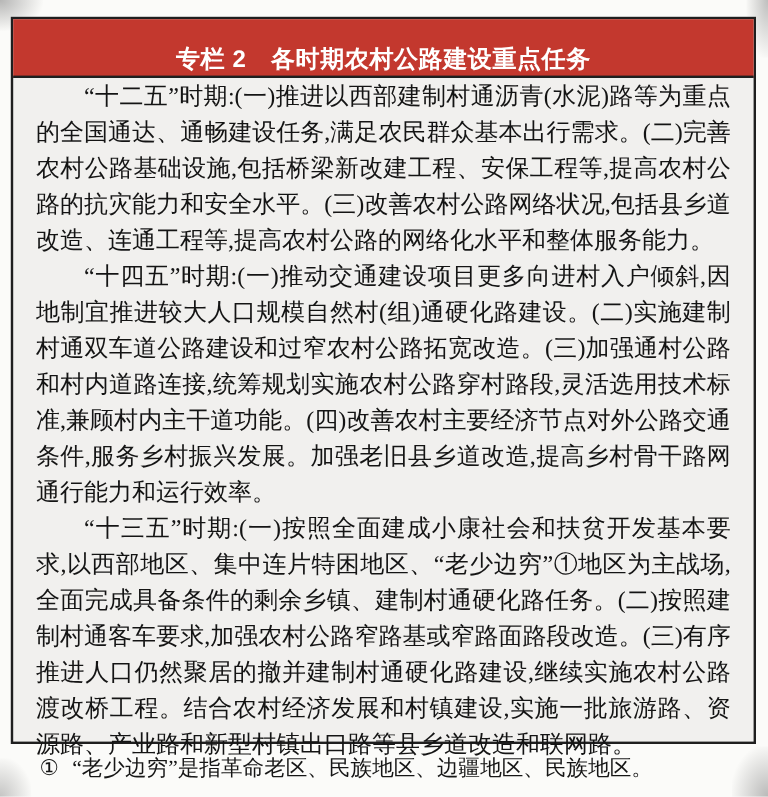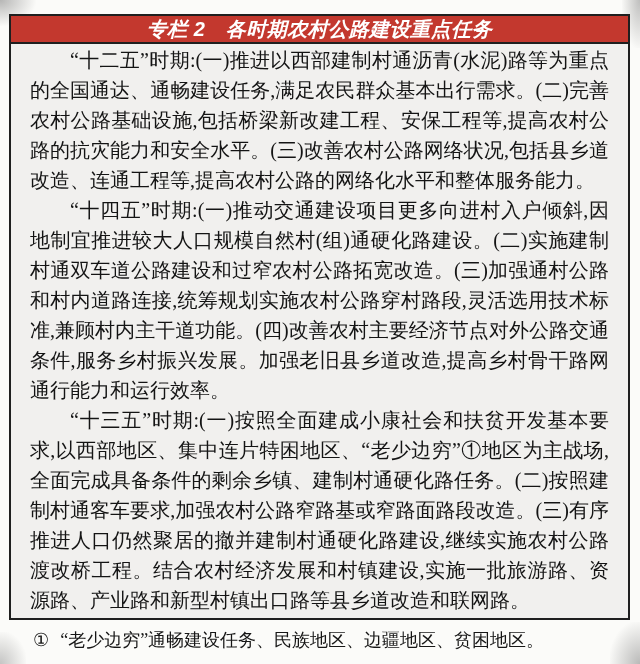--- a/index.html
+++ b/index.html
@@ -30,25 +30,25 @@
   
   #panel {
     position: absolute;
     left: 9px; top: 14px;
     width: 621px; height: 606px;
     box-sizing: border-box;
     border: 2px solid #1f1f1f;
     background: #f1f0ee;
   }
   .panel-header {
-    height: 28px;
+    height: 49px;
     box-sizing: border-box;
     background: #c3382e;
     border-bottom: 2px solid #1f1f1f;
-    display: flex; align-items: flex-start; justify-content: center; font-style: italic;
+    display: flex; align-items: flex-end; justify-content: center;
   }
   .panel-title {
     color: #ffffff;
     font-family: "Liberation Sans", "DejaVu Sans", sans-serif;
     font-weight: bold;
     font-size: 20px;
     letter-spacing: 0.5px;
     white-space: nowrap;
   }
   .panel-body {
@@ -92,16 +92,16 @@
       <span class="panel-title">专栏 2　各时期农村公路建设重点任务</span>
     </div>
     <div class="panel-body">
       <p>“十二五”时期:(一)推进以西部建制村通沥青(水泥)路等为重点的全国通达、通畅建设任务,满足农民群众基本出行需求。(二)完善农村公路基础设施,包括桥梁新改建工程、安保工程等,提高农村公路的抗灾能力和安全水平。(三)改善农村公路网络状况,包括县乡道改造、连通工程等,提高农村公路的网络化水平和整体服务能力。</p>
       <p>“十四五”时期:(一)推动交通建设项目更多向进村入户倾斜,因地制宜推进较大人口规模自然村(组)通硬化路建设。(二)实施建制村通双车道公路建设和过窄农村公路拓宽改造。(三)加强通村公路和村内道路连接,统筹规划实施农村公路穿村路段,灵活选用技术标准,兼顾村内主干道功能。(四)改善农村主要经济节点对外公路交通条件,服务乡村振兴发展。加强老旧县乡道改造,提高乡村骨干路网通行能力和运行效率。</p>
       <p>“十三五”时期:(一)按照全面建成小康社会和扶贫开发基本要求,以西部地区、集中连片特困地区、“老少边穷”①地区为主战场,全面完成具备条件的剩余乡镇、建制村通硬化路任务。(二)按照建制村通客车要求,加强农村公路窄路基或窄路面路段改造。(三)有序推进人口仍然聚居的撤并建制村通硬化路建设,继续实施农村公路渡改桥工程。结合农村经济发展和村镇建设,实施一批旅游路、资源路、产业路和新型村镇出口路等县乡道改造和联网路。</p>
     </div>
   </div>
 
   <div id="footnote">
-    <span class="marker">①</span><span>“老少边穷”通畅建设任务、民族地区、边疆地区、贫困地区。</span>
+    <span class="marker">①</span><span>“老少边穷”是指革命老区、民族地区、边疆地区、民族地区。</span>
   </div>
 
 </div>
 
 </body></html>

